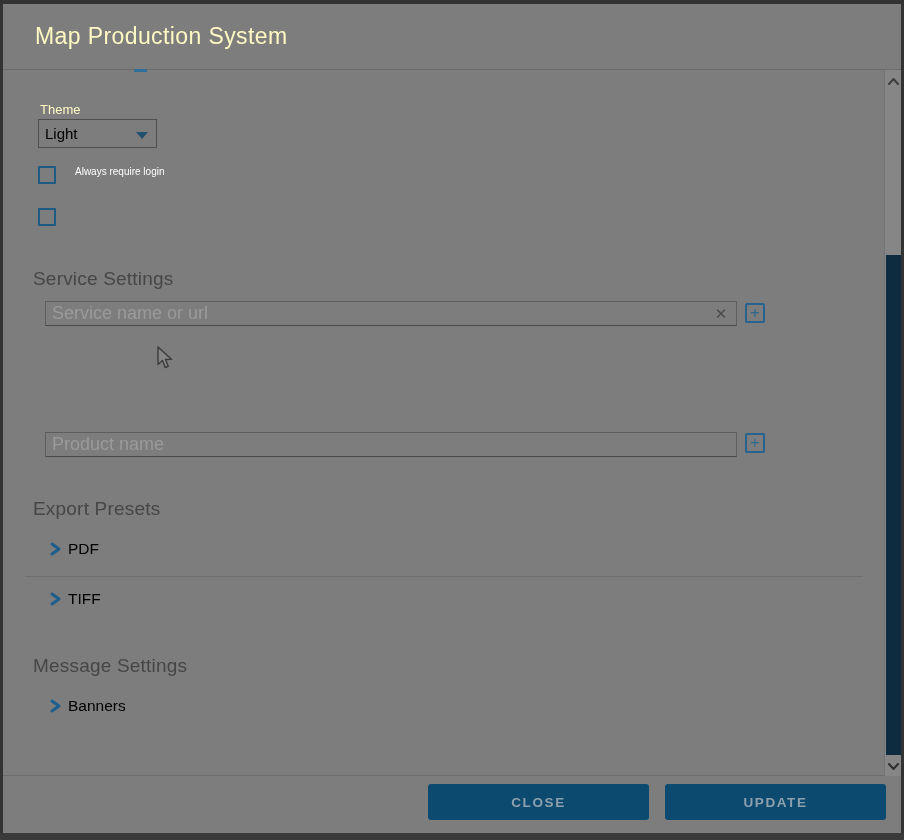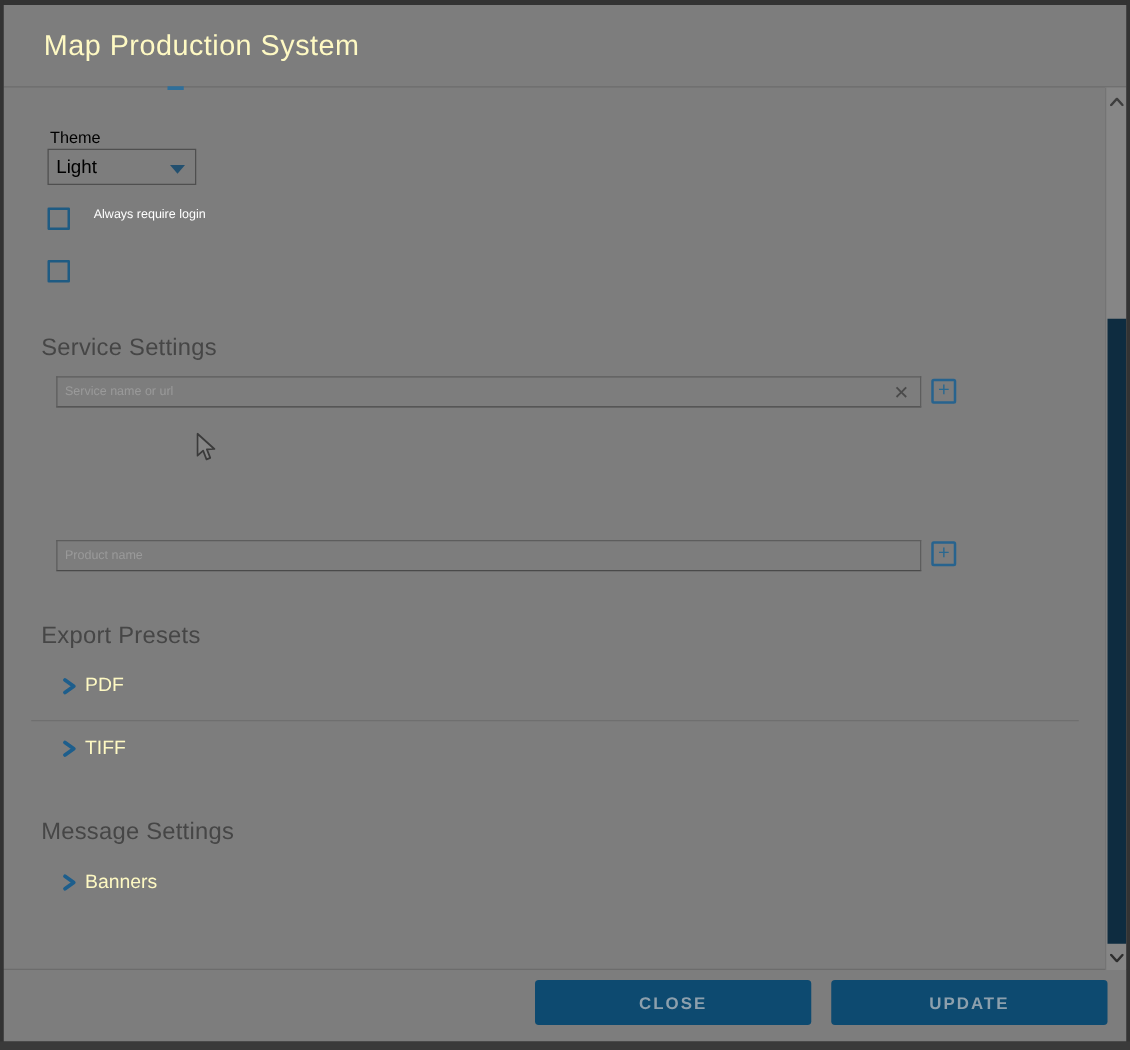--- a/index.html
+++ b/index.html
@@ -17,21 +17,21 @@
 
   .title { position:absolute; left:35px; top:23px; font-size:23px; color:#fef9c3; letter-spacing:0.4px; }
 
   .divider { position:absolute; height:1px; background:#6c6c6c; }
   .div-header { left:3px; top:69px; width:898px; }
   .div-pdf { left:25px; top:576px; width:838px; background:#6f6f6f; }
   .div-footer { left:0px; top:775px; width:904px; }
 
   .scrolled-edge { position:absolute; left:134px; top:69px; width:13px; height:3px; background:#2f6f9a; }
 
-  .field-label { position:absolute; left:40px; top:102px; font-size:13px; color:#000000; }
+  .field-label { position:absolute; left:40px; top:102px; font-size:13px; color:#fef9c3; }
   .select {
     position:absolute; left:38px; top:119px; width:119px; height:29px;
     border:1px solid #4f4f4f; display:flex; align-items:center; cursor:default;
   }
   .select .val { margin-left:6px; font-size:15px; color:#000000; }
   .caret-down {
     position:absolute; right:8px; top:12px; width:0; height:0;
     border-left:6px solid transparent; border-right:6px solid transparent;
     border-top:7px solid #23506f;
   }
@@ -40,21 +40,21 @@
   .cb-1 { top:166px; } .cb-2 { top:208px; }
   .checkbox { width:18px; height:18px; border:2px solid #1e5b83; border-radius:1px; background:transparent; }
   .checkbox-row .lbl { margin-left:19px; margin-top:0px; font-size:10px; color:#ffffff; }
 
   .section-heading { position:absolute; left:33px; font-size:19px; color:#464646; letter-spacing:0.2px; }
   .h-service { top:268px; } .h-product { top:399px; } .h-export { top:498px; } .h-message { top:655px; }
 
   .text-input {
     position:absolute; left:45px; width:692px; height:25px;
     background:transparent; border:1px solid #5d5d5d; border-bottom-color:#4a4a4a;
-    font-family:"Liberation Sans", sans-serif; font-size:10px; color:#555;
+    font-family:"Liberation Sans", sans-serif; font-size:18px; color:#555;
     padding:0 28px 0 6px; outline:none;
   }
   .text-input::placeholder { color:#9a9a9a; opacity:1; }
   .in-service { top:301px; } .in-product { top:432px; }
 
   .clear-btn {
     position:absolute; left:710px; top:303px; width:22px; height:22px;
     background:transparent; border:none; color:#4a4a4a; font-size:15px;
     display:flex; align-items:center; justify-content:center; cursor:pointer;
     font-family:"Liberation Sans", sans-serif;
@@ -63,21 +63,21 @@
     position:absolute; left:745px; width:20px; height:20px;
     background:transparent; border:2px solid #27638e; border-radius:2px;
     color:#2a6890; font-size:16px; line-height:14px; text-align:center;
     cursor:pointer; padding:0; font-family:"Liberation Sans", sans-serif;
   }
   .plus-service { top:303px; } .plus-product { top:433px; }
 
   .expander { position:absolute; left:50px; display:flex; align-items:center; cursor:pointer; }
   .exp-pdf { top:540px; } .exp-tiff { top:590px; } .exp-banners { top:697px; }
   .expander .chev { width:11px; height:14px; margin-right:7px; display:block; }
-  .expander .exp-lbl { font-size:15.5px; color:#fef9c3; }
+  .expander .exp-lbl { font-size:15.5px; color:#000000; }
 
   .footer-btn {
     position:absolute; top:784px; width:221px; height:36px;
     background:#0d4a70; border:none; border-radius:3px;
     color:#8da0ad; font-size:13.5px; letter-spacing:1.6px; font-weight:600;
     font-family:"Liberation Sans", sans-serif; cursor:pointer;
   }
   .btn-close { left:428px; } .btn-update { left:665px; }
 
   .scrollbar {

